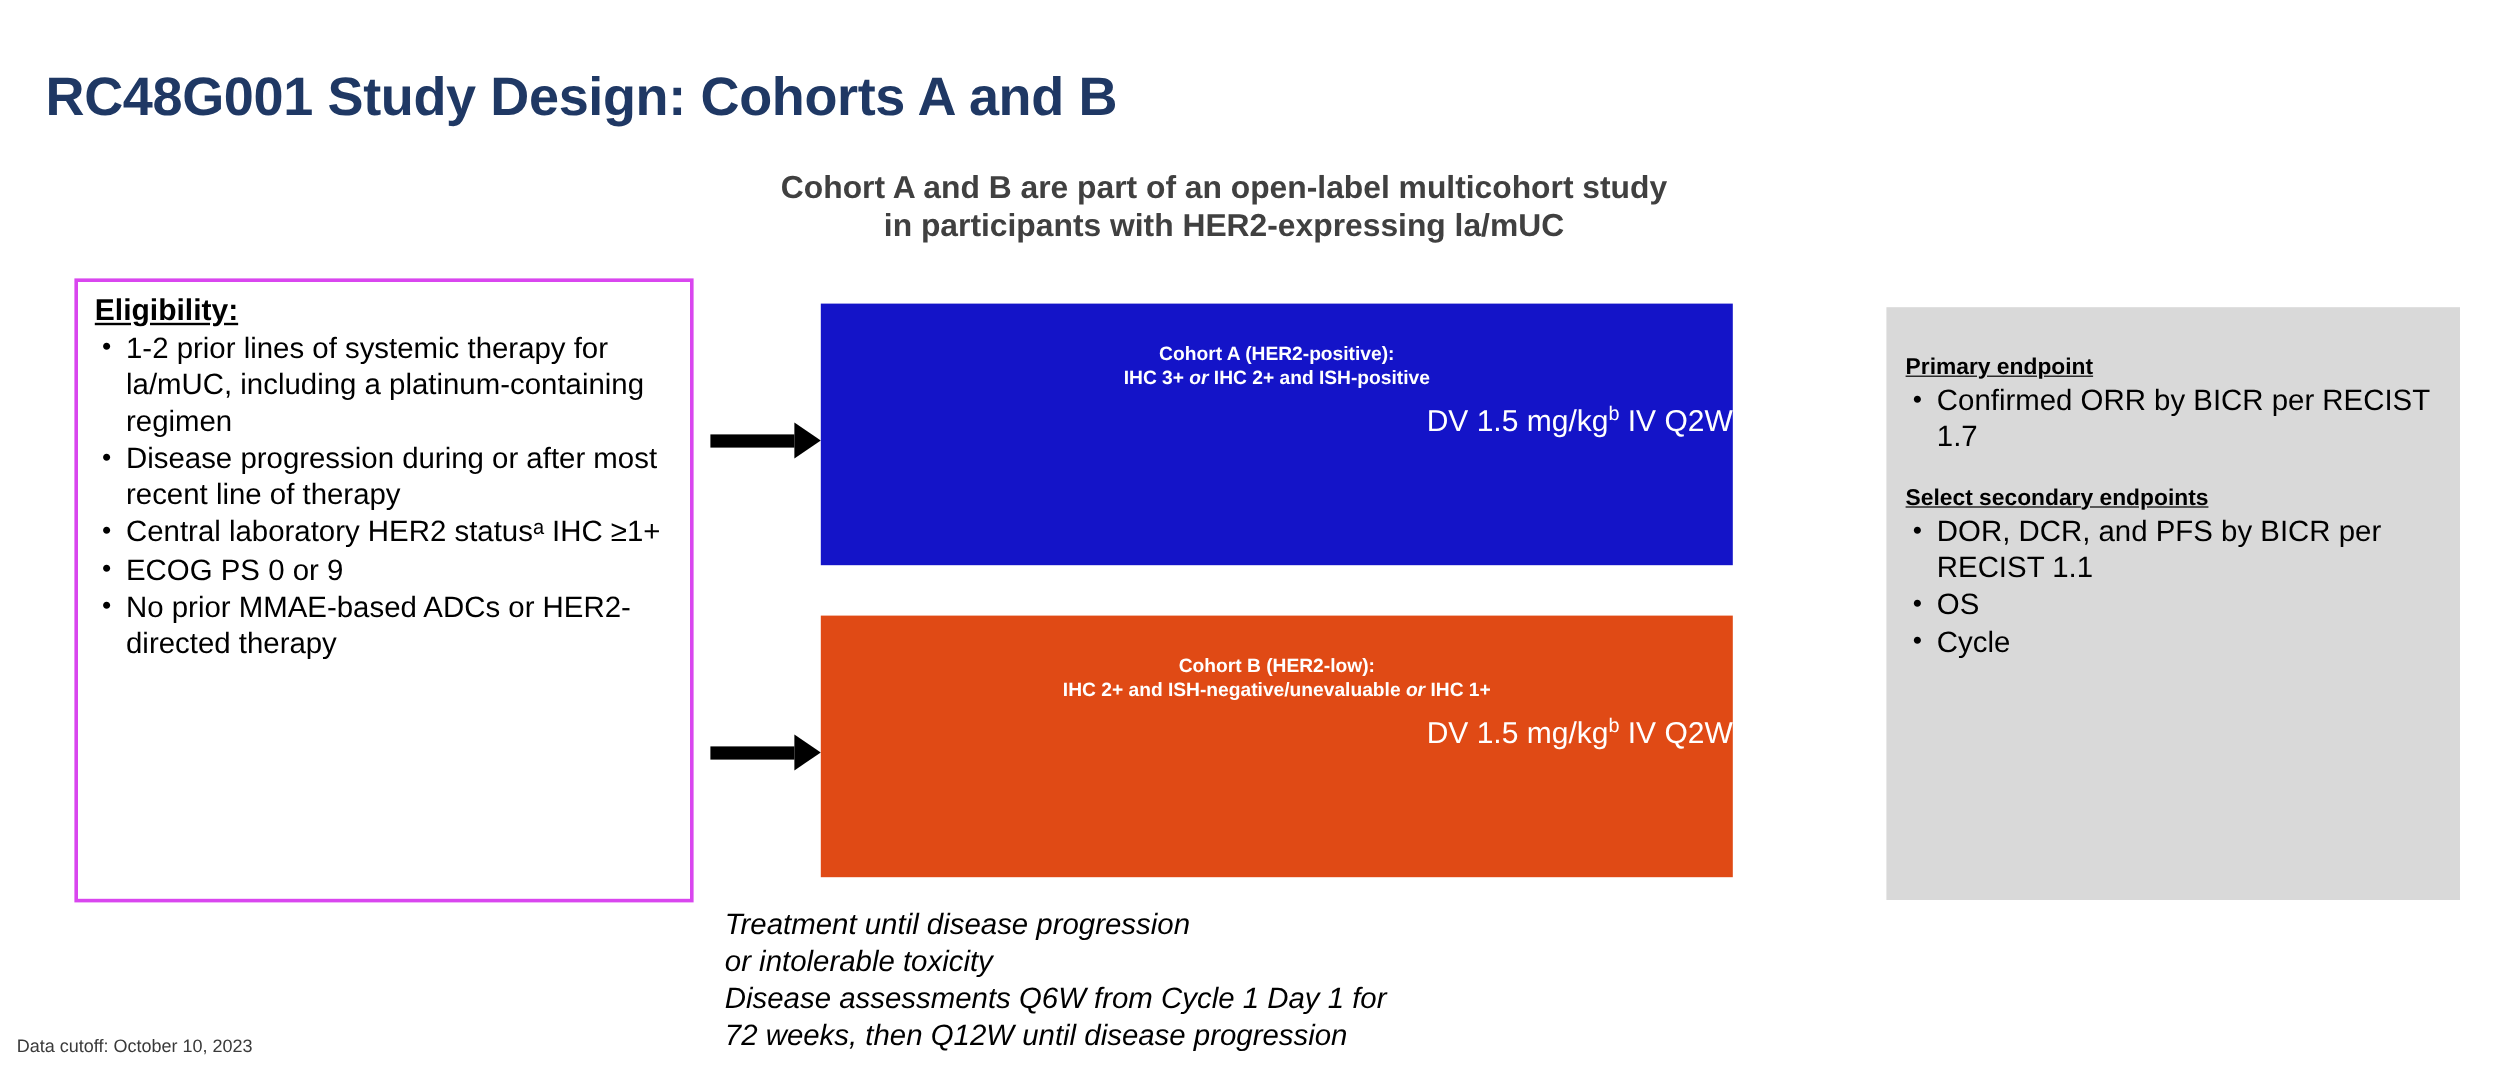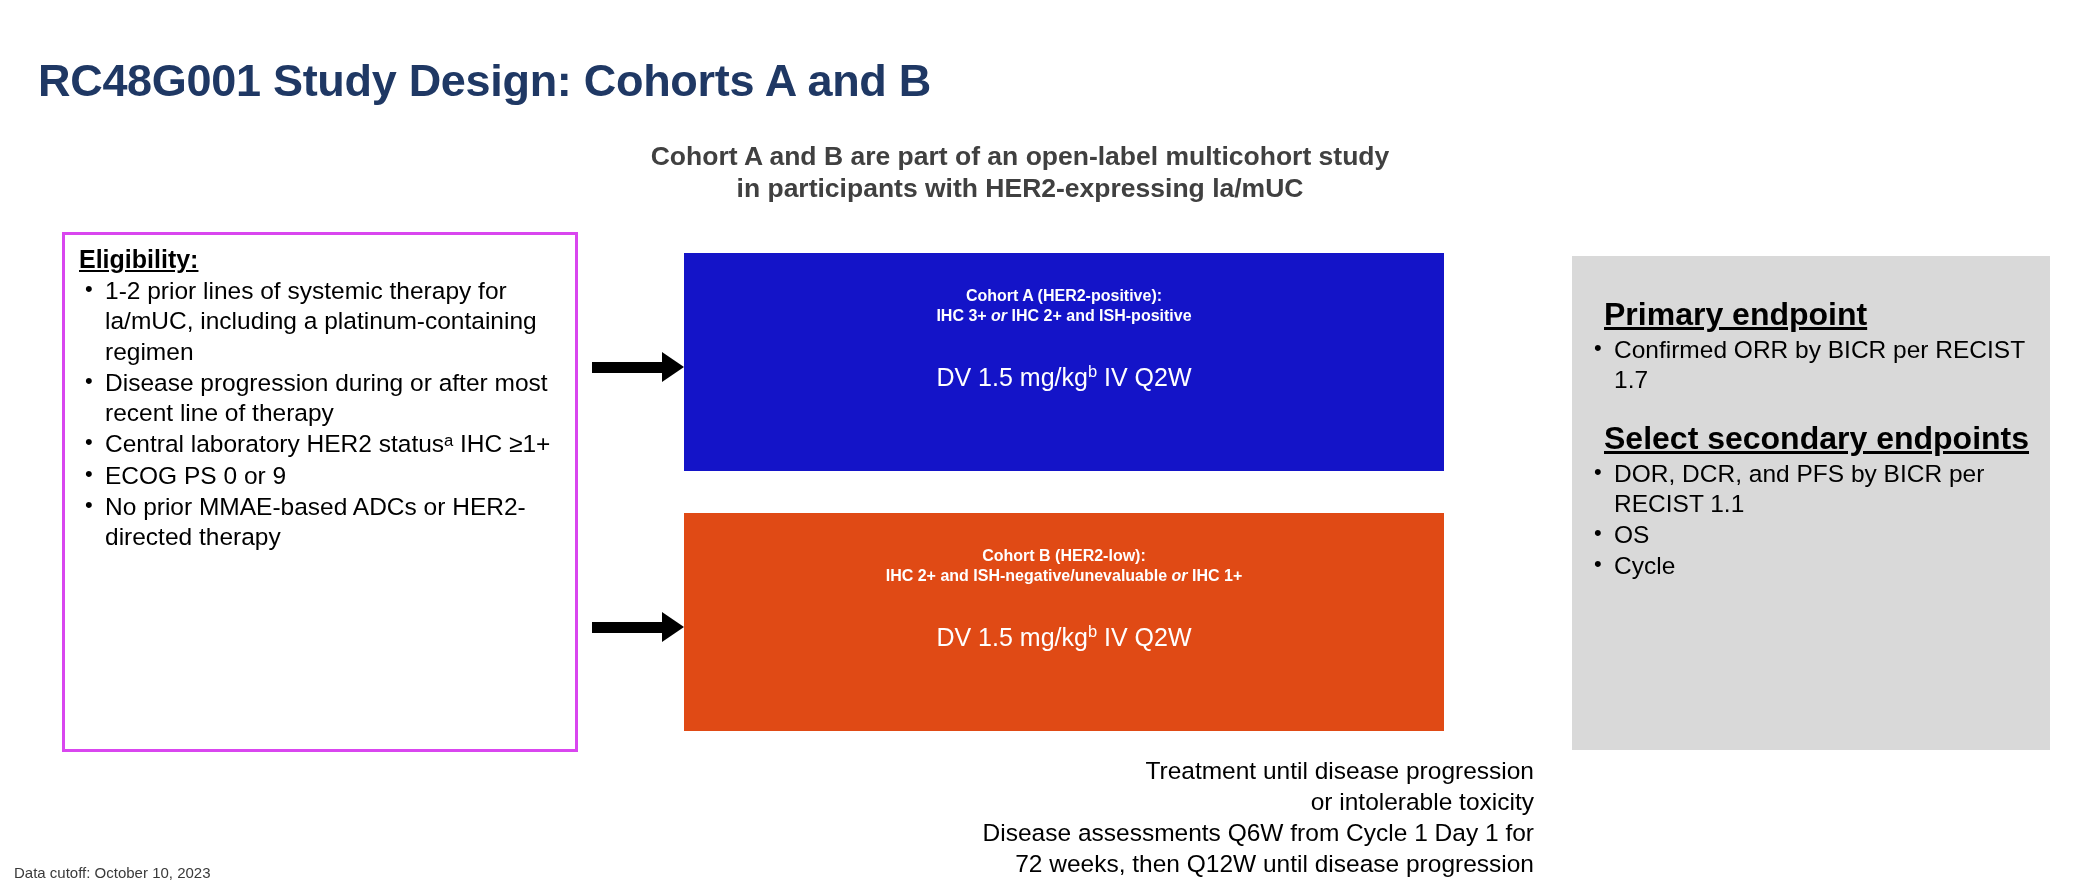--- a/index.html
+++ b/index.html
@@ -126,50 +126,52 @@
   }
   .cohort-title {
     font-size: 16px;
     font-weight: bold;
     line-height: 1.25;
     margin-top: 33px;
   }
   .cohort-title em { font-style: italic; }
   .cohort-dose {
     font-size: 25px;
-    margin-top: 36px;
+    margin-top: 10px;
+    text-align: right;
   }
 
   
   .bottom-note {
     position: absolute;
     left: 604px;
     top: 756px;
     width: 930px;
-    text-align: right;
+    text-align: left;
     font-size: 24.5px;
+    font-style: italic;
     line-height: 1.26;
   }
 
   
   .endpoints-box {
     position: absolute;
     left: 1572px;
     top: 256px;
     width: 478px;
     height: 494px;
     background: #D9D9D9;
     box-sizing: border-box;
     padding: 40px 12px 0 16px;
   }
   .ep-heading {
-    font-size: 32px;
+    font-size: 19px;
     font-weight: bold;
     text-decoration: underline;
-    margin: 0 0 2px 16px;
+    margin: 0 0 2px 0;
   }
   .ep-heading.second { margin-top: 24px; }
   .ep-list {
     list-style: none;
     margin: 0;
     padding: 0;
   }
   .ep-list li {
     position: relative;
     font-size: 24.5px;

